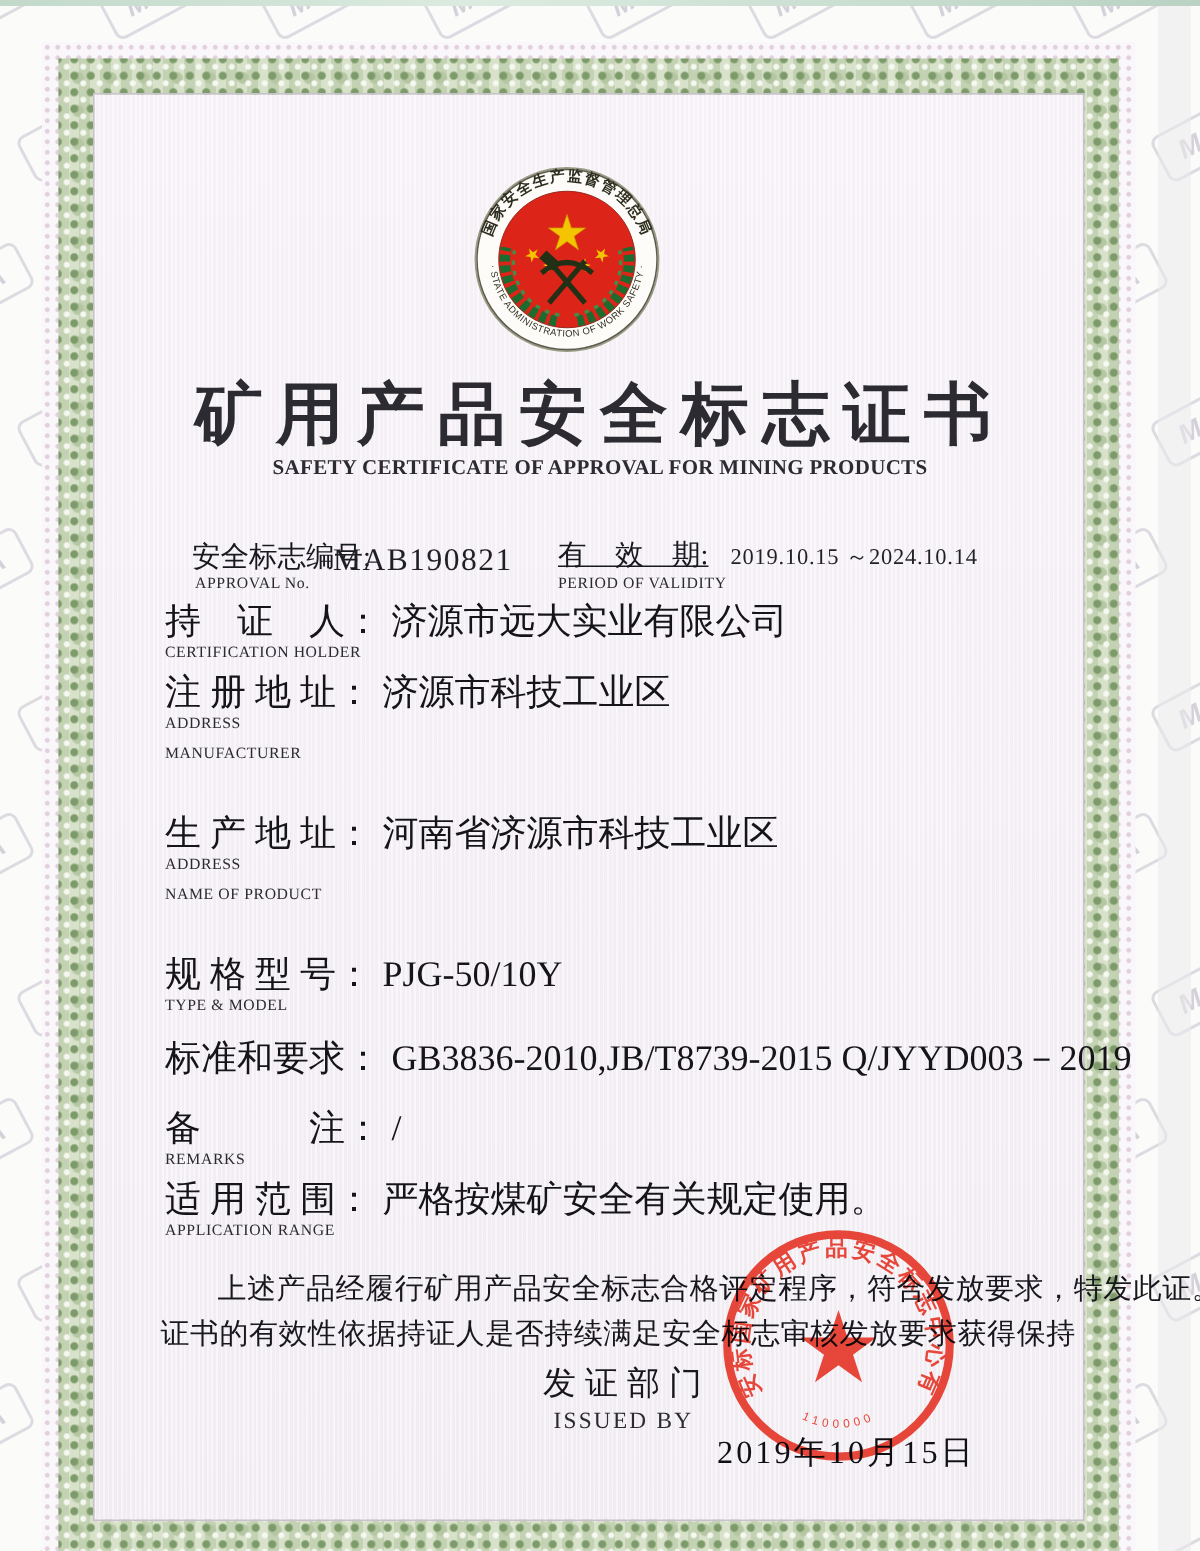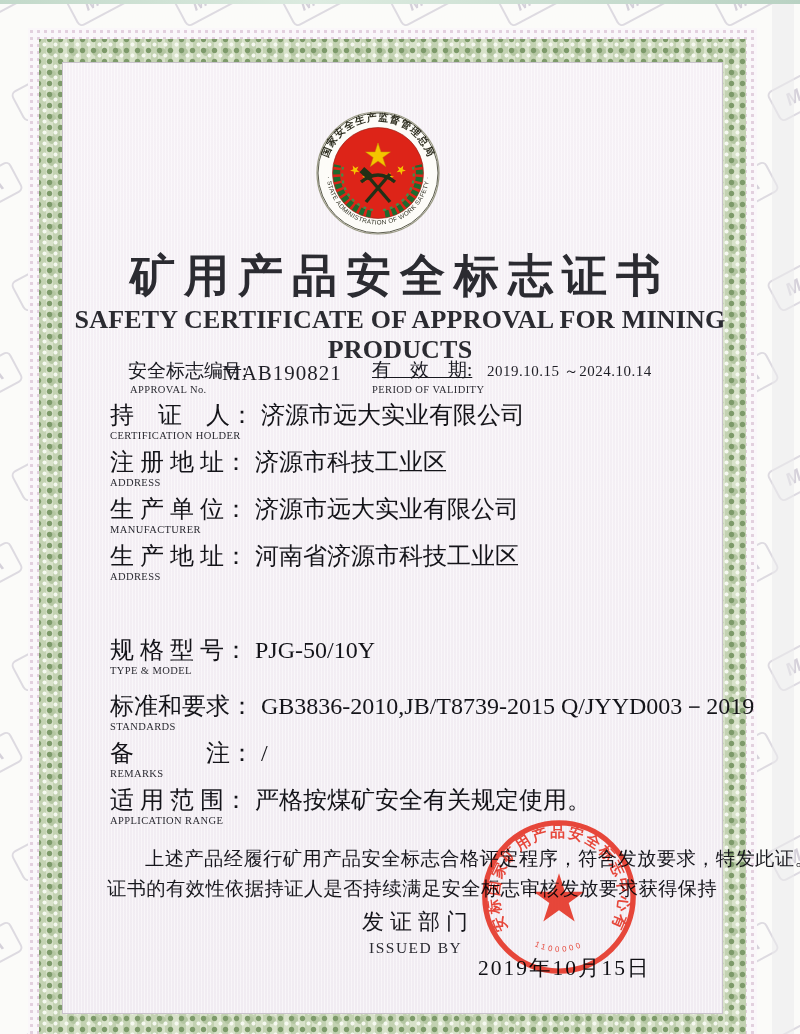--- a/index.html
+++ b/index.html
@@ -33,21 +33,21 @@
 
   .content{position:absolute;inset:0;z-index:2;}
 
   
   .emblem{position:absolute;left:315px;top:110px;width:126px;height:126px;}
 
   
   .title-cn{position:absolute;left:0;top:246px;width:100%;text-align:center;
         font-size:45px;font-weight:bold;letter-spacing:9px;color:#2b2b31;}
   .title-en{position:absolute;left:0;top:305px;width:100%;text-align:center;
-        font-size:26px;font-weight:bold;letter-spacing:.2px;color:#2b2b31;}
+        font-size:14px;font-weight:bold;letter-spacing:.2px;color:#2b2b31;}
 
   
   .lbl-cn{font-size:19px;color:#18181f;}
   .lbl-en{font-size:10.5px;letter-spacing:.4px;color:#2a2a31;font-family:"Liberation Serif",serif;}
   .ap-label{position:absolute;left:128px;top:358px;}
   .ap-en{position:absolute;left:130px;top:384px;font-family:Liberation Serif, serif;}
   .ap-val{position:absolute;left:222px;top:361px;font-size:21px;letter-spacing:1px;}
   .va-label{position:absolute;left:372px;top:357px;text-decoration:underline;}
   .va-en{position:absolute;left:372px;top:384px;}
   .va-val{position:absolute;left:487px;top:362px;font-size:15px;letter-spacing:.5px;}
@@ -234,44 +234,41 @@
     </div>
     <div class="en-line">CERTIFICATION HOLDER</div>
   </div>
         <div class="field-row">
     <div class="cn-line">
       <span class="cn-label">注 册 地 址：</span><span class="cn-value">济源市科技工业区</span>
     </div>
     <div class="en-line">ADDRESS</div>
   </div>
         <div class="field-row">
-    <div class="cn-line">
-      <span class="cn-label">生 产 单 位：</span><span class="cn-value">济源市远大实业有限公司</span>
-    </div>
     <div class="en-line">MANUFACTURER</div>
   </div>
         <div class="field-row">
     <div class="cn-line">
       <span class="cn-label">生 产 地 址：</span><span class="cn-value">河南省济源市科技工业区</span>
     </div>
     <div class="en-line">ADDRESS</div>
   </div>
         <div class="field-row">
+    <div class="en-line">NAME OF PRODUCT</div>
   </div>
         <div class="field-row">
     <div class="cn-line">
       <span class="cn-label">规 格 型 号：</span><span class="cn-value">PJG-50/10Y</span>
     </div>
     <div class="en-line">TYPE &amp; MODEL</div>
   </div>
         <div class="field-row" style="margin-top: 9px;">
     <div class="cn-line">
       <span class="cn-label">标准和要求：</span><span class="cn-value">GB3836-2010,JB/T8739-2015 Q/JYYD003－2019</span>
     </div>
-    <div class="en-line">STANDARDS</div>
   </div>
         <div class="field-row">
     <div class="cn-line">
       <span class="cn-label">备　　　注：</span><span class="cn-value">/</span>
     </div>
     <div class="en-line">REMARKS</div>
   </div>
         <div class="field-row">
     <div class="cn-line">
       <span class="cn-label">适 用 范 围：</span><span class="cn-value">严格按煤矿安全有关规定使用。</span>

